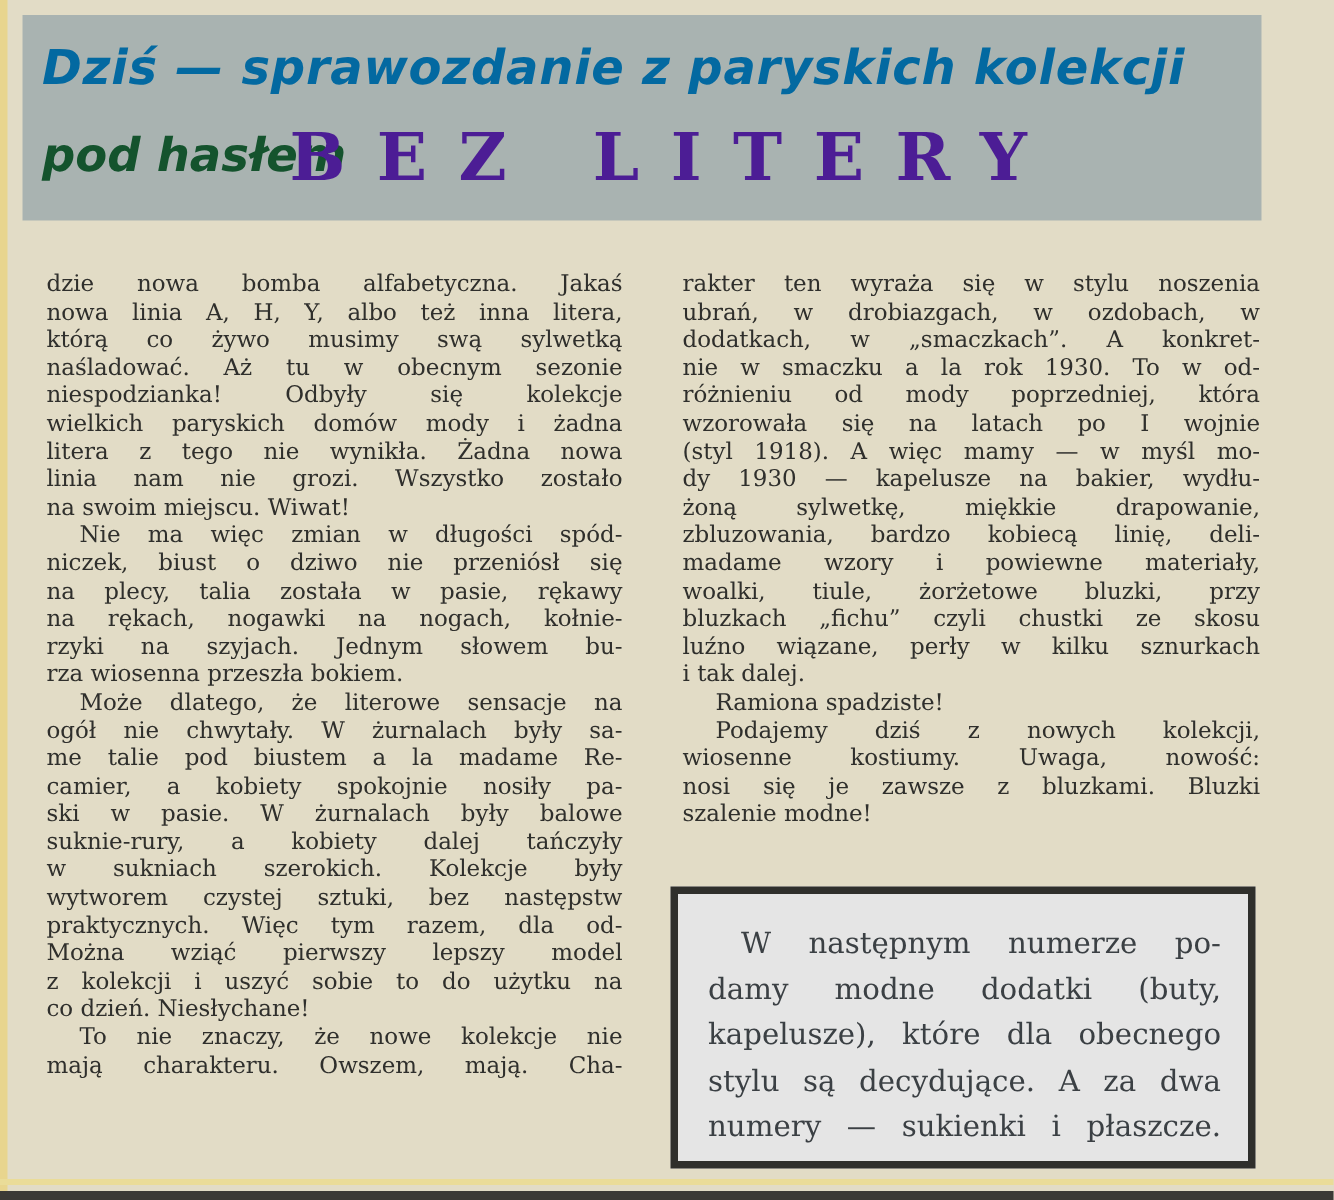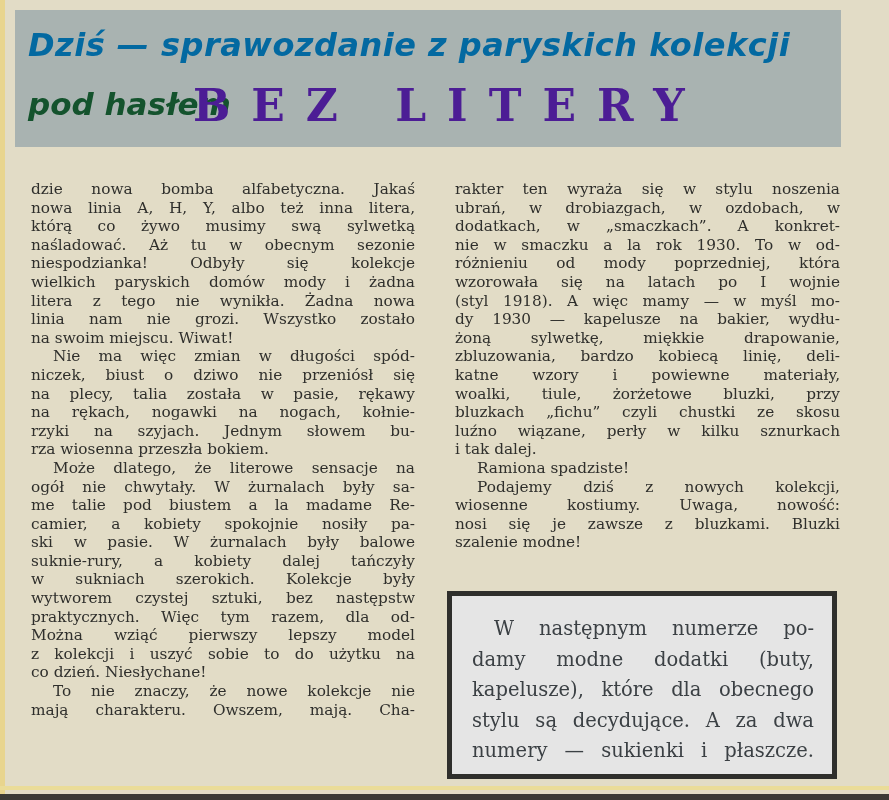--- a/index.html
+++ b/index.html
@@ -115,21 +115,21 @@
       <span class="line">rakter ten wyraża się w stylu noszenia</span>
       <span class="line">ubrań, w drobiazgach, w ozdobach, w</span>
       <span class="line">dodatkach, w „smaczkach”. A konkret-</span>
       <span class="line">nie w smaczku a la rok 1930. To w od-</span>
       <span class="line">różnieniu od mody poprzedniej, która</span>
       <span class="line">wzorowała się na latach po I wojnie</span>
       <span class="line">(styl 1918). A więc mamy — w myśl mo-</span>
       <span class="line">dy 1930 — kapelusze na bakier, wydłu-</span>
       <span class="line">żoną sylwetkę, miękkie drapowanie,</span>
       <span class="line">zbluzowania, bardzo kobiecą linię, deli-</span>
-      <span class="line">katne wzory i powiewne materiały,</span>
+      <span class="line">madame wzory i powiewne materiały,</span>
       <span class="line">woalki, tiule, żorżetowe bluzki, przy</span>
       <span class="line">bluzkach „fichu” czyli chustki ze skosu</span>
       <span class="line">luźno wiązane, perły w kilku sznurkach</span>
       <span class="line last">i tak dalej.</span>
     </div>
     <div>
       <span class="line last" style="padding-left: 22px;">Ramiona spadziste!</span>
     </div>
     <div>
       <span class="line" style="padding-left: 22px;">Podajemy dziś z nowych kolekcji,</span>

